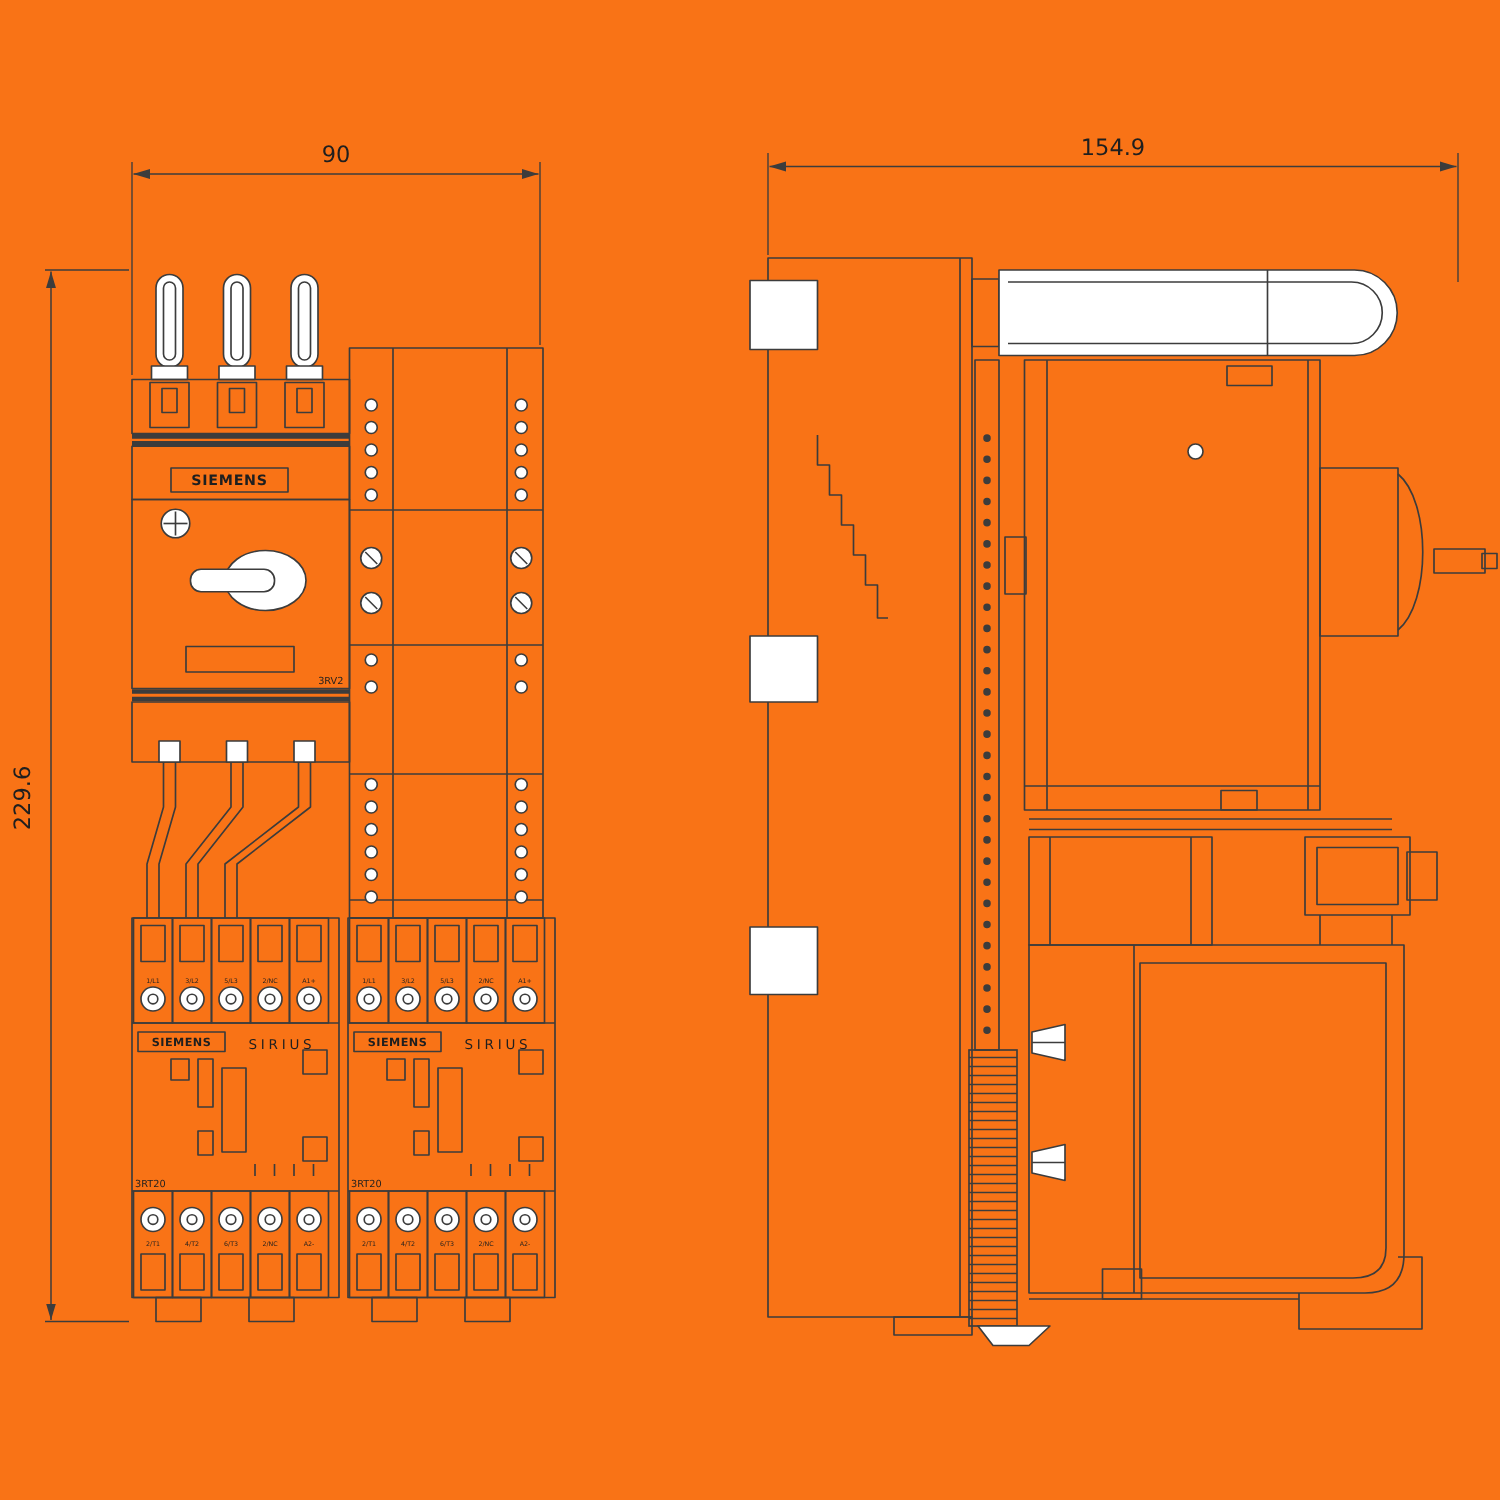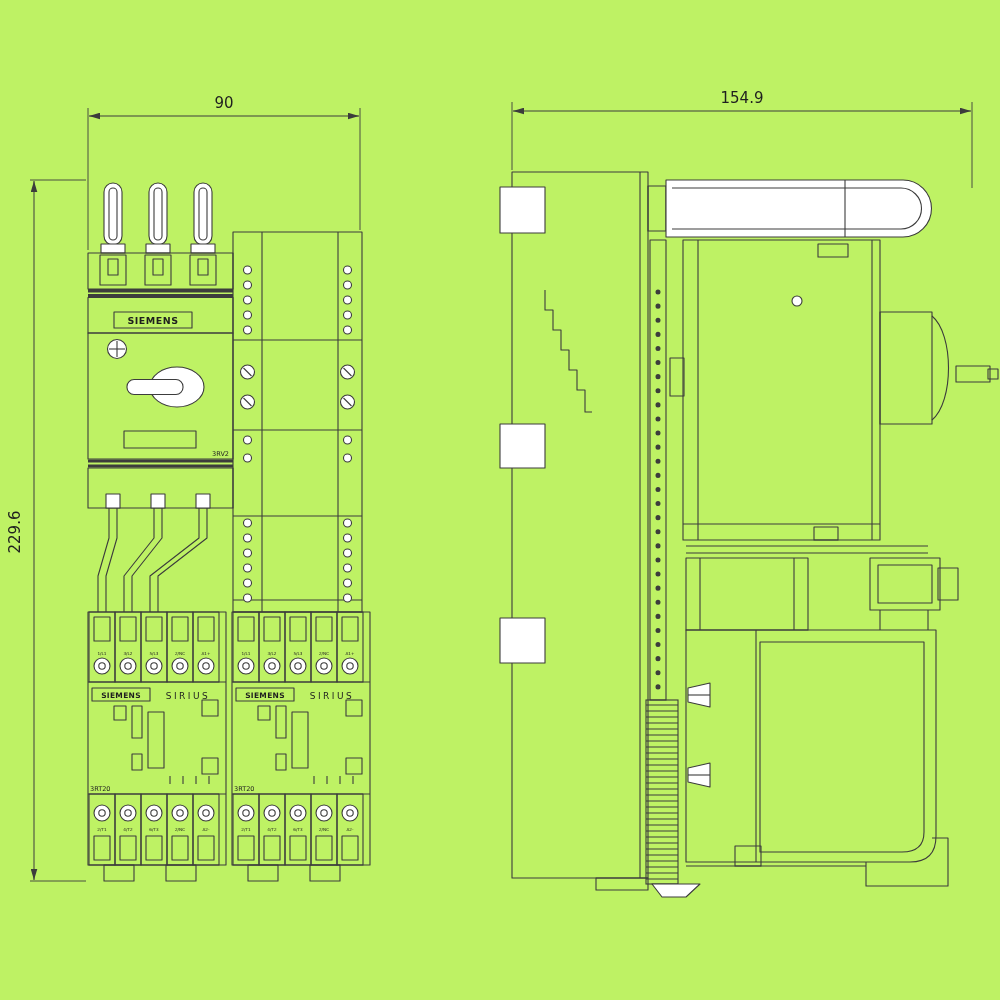--- a/index.html
+++ b/index.html
@@ -1,16 +1,16 @@
 <!DOCTYPE html>
 <html><head>
 <meta charset="utf-8">
 <style>
   html,body { margin:0; padding:0; background:#ffffff; }
-  .page { width:1000px; height:1000px; background:#bef264; position:relative; overflow:hidden; }
+  .page { width:1000px; height:1000px; background:#f97316; position:relative; overflow:hidden; }
   svg { display:block; }
   .ln  { fill:none; stroke:#3c3c3c; stroke-width:1.1; stroke-linejoin:round; }
   .fw  { fill:#ffffff; stroke:#3c3c3c; stroke-width:1.1; stroke-linejoin:round; }
   .dk  { fill:#3c3c3c; stroke:none; }
   .dim { fill:none; stroke:#3c3c3c; stroke-width:1; }
   .ext { fill:none; stroke:#3c3c3c; stroke-width:0.9; }
   text { fill:#1f1f1f; font-family:"DejaVu Sans", sans-serif; }
   .dimtxt   { font-size:15px; text-anchor:middle; }
   .brandlg  { font-size:9.5px; font-weight:bold; text-anchor:middle; letter-spacing:0.5px; }
   .brandsm  { font-size:7.5px; font-weight:bold; text-anchor:middle; letter-spacing:0.3px; }

